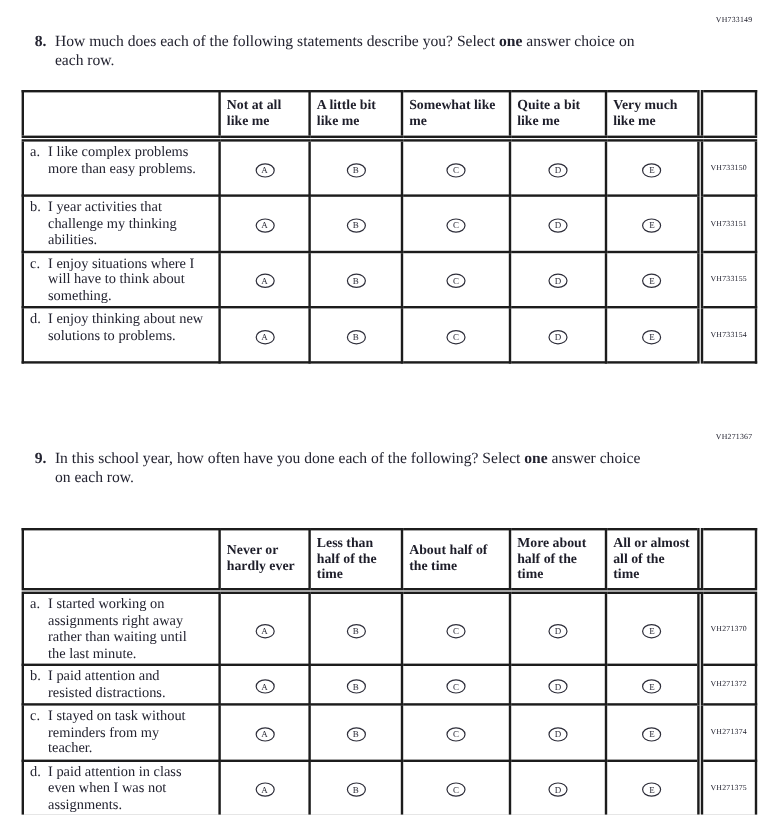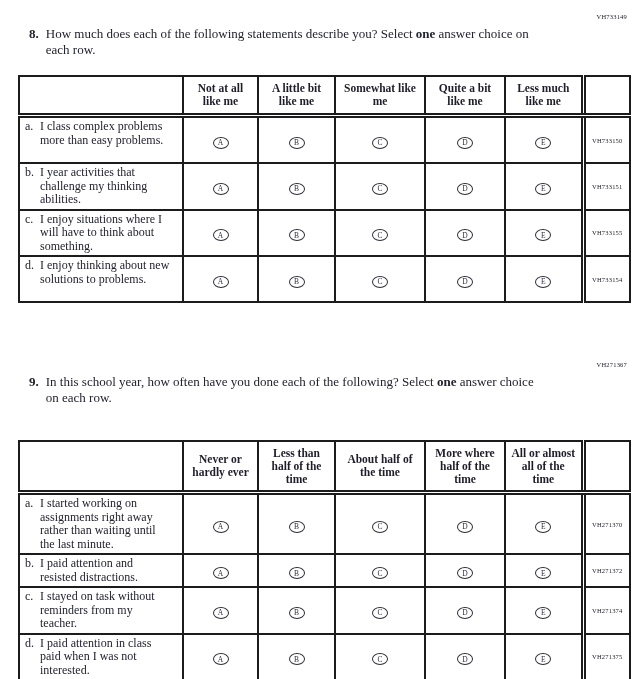--- a/index.html
+++ b/index.html
@@ -14,21 +14,21 @@
   .qnum{font-weight:bold;font-size:13px;line-height:16px;flex:none;}
   .qtext{font-size:13px;line-height:16px;max-width:500px;}
   .qtext b{font-weight:bold;margin-top:40px;}
 
   table.survey{
     position:absolute;left:18px;border-collapse:collapse;table-layout:fixed;
     width:611px;background:#fff;
   }
   .survey th,.survey td{border:2px solid #1c1c1c;}
   .survey thead th{
-    font-weight:bold;font-size:11.5px;line-height:13px;text-align:center;
+    font-weight:bold;font-size:11.5px;line-height:13px;text-align:left;
     padding:3px 5px;border-bottom:5px double #1c1c1c;vertical-align:middle;color:#1e1e2a;
   }
   .t1 thead th{height:30px;}
   .t2 thead th{height:42px;}
   .survey td{vertical-align:middle;padding:2px 3px;}
   .t1 tbody td{height:40px;}
   .t2 tbody td{height:26px;}
   td.stmt{vertical-align:top;padding:2px 4px 2px 5px;}
   .srow{display:flex;}
   .srow .letter{width:15px;flex:none;font-size:12px;line-height:13.5px;}
@@ -66,30 +66,30 @@
         <col class="c-o5">
         <col class="c-code">
     </colgroup>
     <thead>
       <tr>
         <th></th>
         <th>Not at all like me</th>
         <th>A little bit like me</th>
         <th>Somewhat like me</th>
         <th>Quite a bit like me</th>
-        <th>Less much like me</th>
+        <th>Very much like me</th>
         <th class="dblleft"></th>
       </tr>
     </thead>
     <tbody>
         <tr>
       <td class="stmt">
         <div class="srow">
           <span class="letter">a.</span>
-          <span class="stxt">I class complex problems more than easy problems.</span>
+          <span class="stxt">I like complex problems more than easy problems.</span>
         </div>
       </td>
       <td class="bubcell"><span class="bubble">A</span></td>
       <td class="bubcell"><span class="bubble">B</span></td>
       <td class="bubcell"><span class="bubble">C</span></td>
       <td class="bubcell"><span class="bubble">D</span></td>
       <td class="bubcell"><span class="bubble">E</span></td>
       <td class="codecell dblleft">VH733150</td>
     </tr>
         <tr>
@@ -153,21 +153,21 @@
       <col class="c-o4">
         <col class="c-o5">
         <col class="c-code">
     </colgroup>
     <thead>
       <tr>
         <th></th>
         <th>Never or hardly ever</th>
         <th>Less than half of the time</th>
         <th>About half of the time</th>
-        <th>More where half of the time</th>
+        <th>More about half of the time</th>
         <th>All or almost all of the time</th>
         <th class="dblleft"></th>
       </tr>
     </thead>
     <tbody>
         <tr>
       <td class="stmt">
         <div class="srow">
           <span class="letter">a.</span>
           <span class="stxt">I started working on assignments right away rather than waiting until the last minute.</span>
@@ -205,21 +205,21 @@
       <td class="bubcell"><span class="bubble">B</span></td>
       <td class="bubcell"><span class="bubble">C</span></td>
       <td class="bubcell"><span class="bubble">D</span></td>
       <td class="bubcell"><span class="bubble">E</span></td>
       <td class="codecell dblleft">VH271374</td>
     </tr>
         <tr>
       <td class="stmt">
         <div class="srow">
           <span class="letter">d.</span>
-          <span class="stxt">I paid attention in class paid when I was not interested.</span>
+          <span class="stxt">I paid attention in class even when I was not assignments.</span>
         </div>
       </td>
       <td class="bubcell"><span class="bubble">A</span></td>
       <td class="bubcell"><span class="bubble">B</span></td>
       <td class="bubcell"><span class="bubble">C</span></td>
       <td class="bubcell"><span class="bubble">D</span></td>
       <td class="bubcell"><span class="bubble">E</span></td>
       <td class="codecell dblleft">VH271375</td>
     </tr>
       </tbody>

